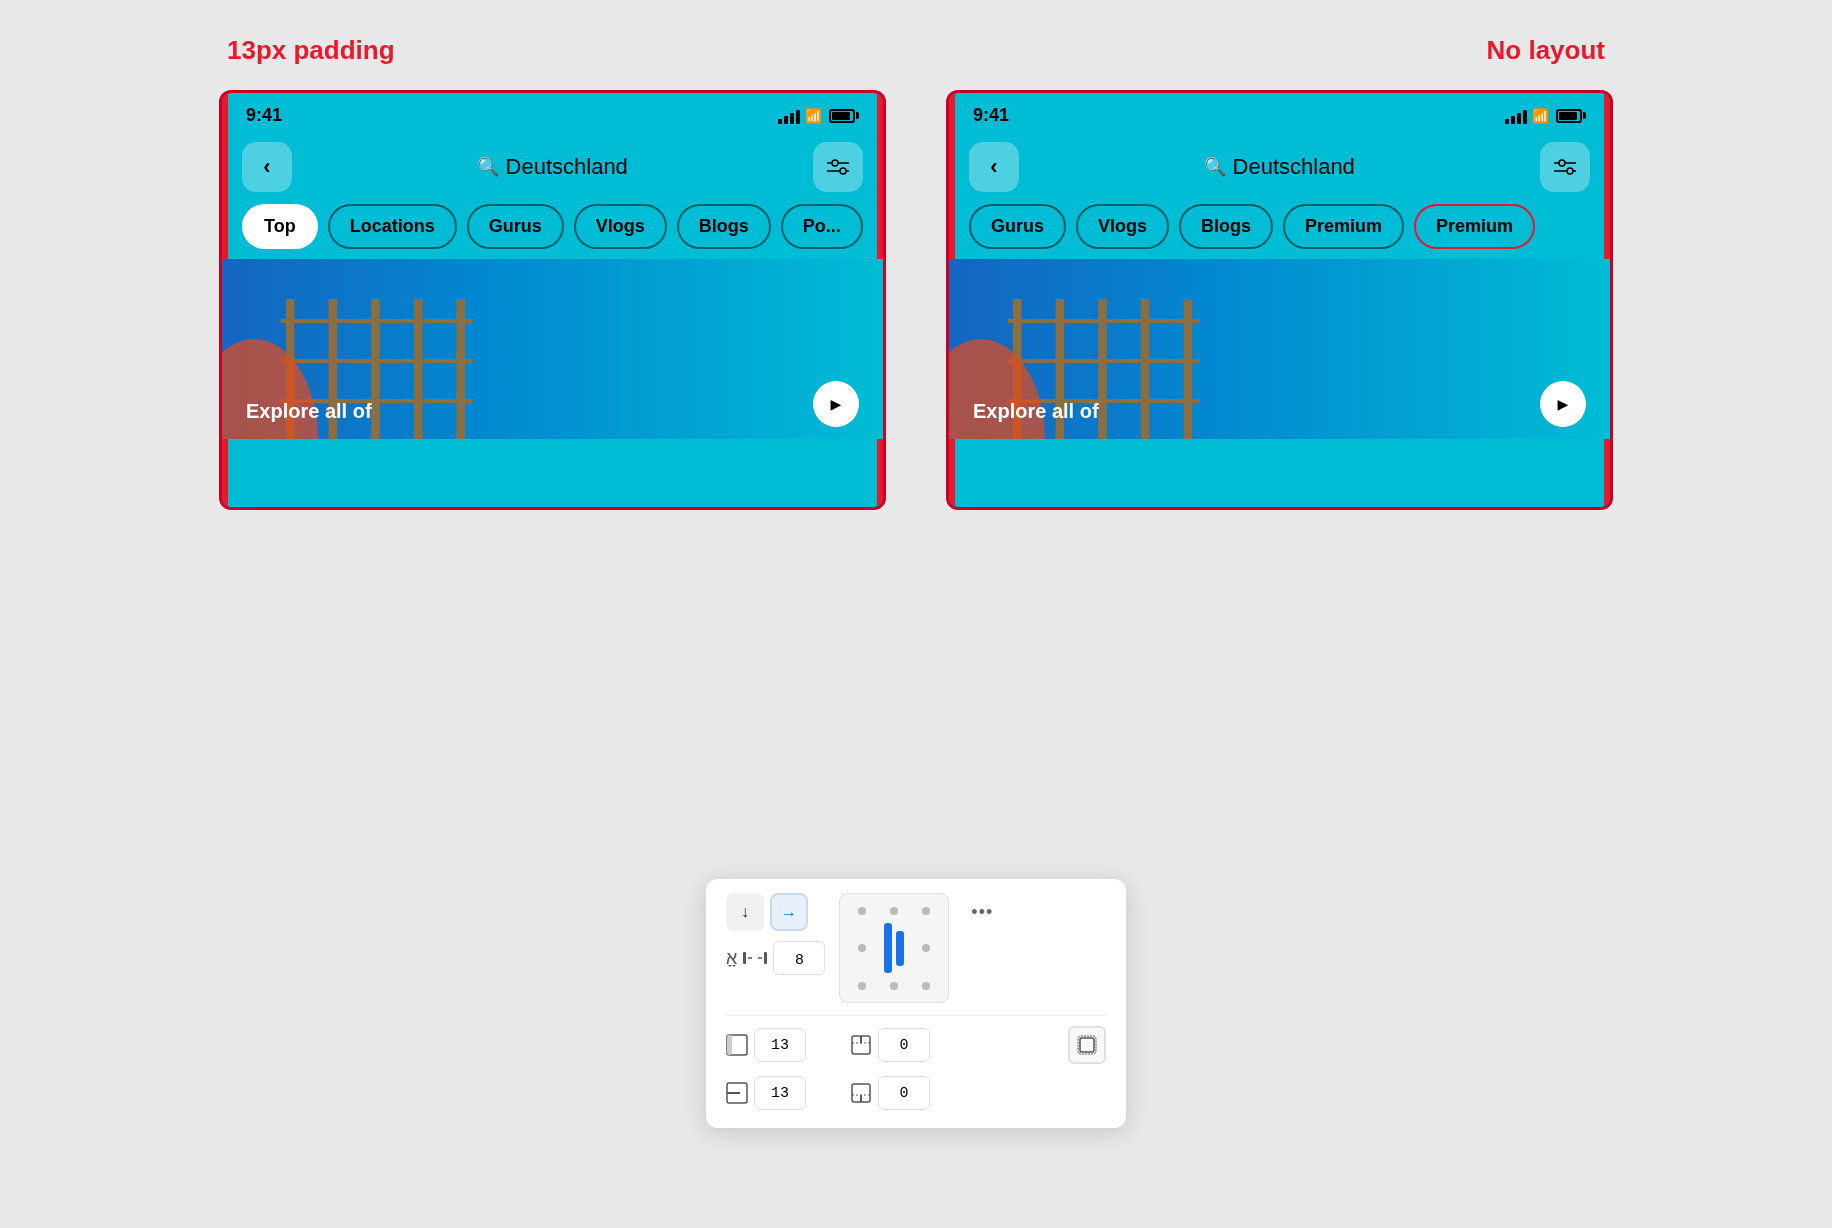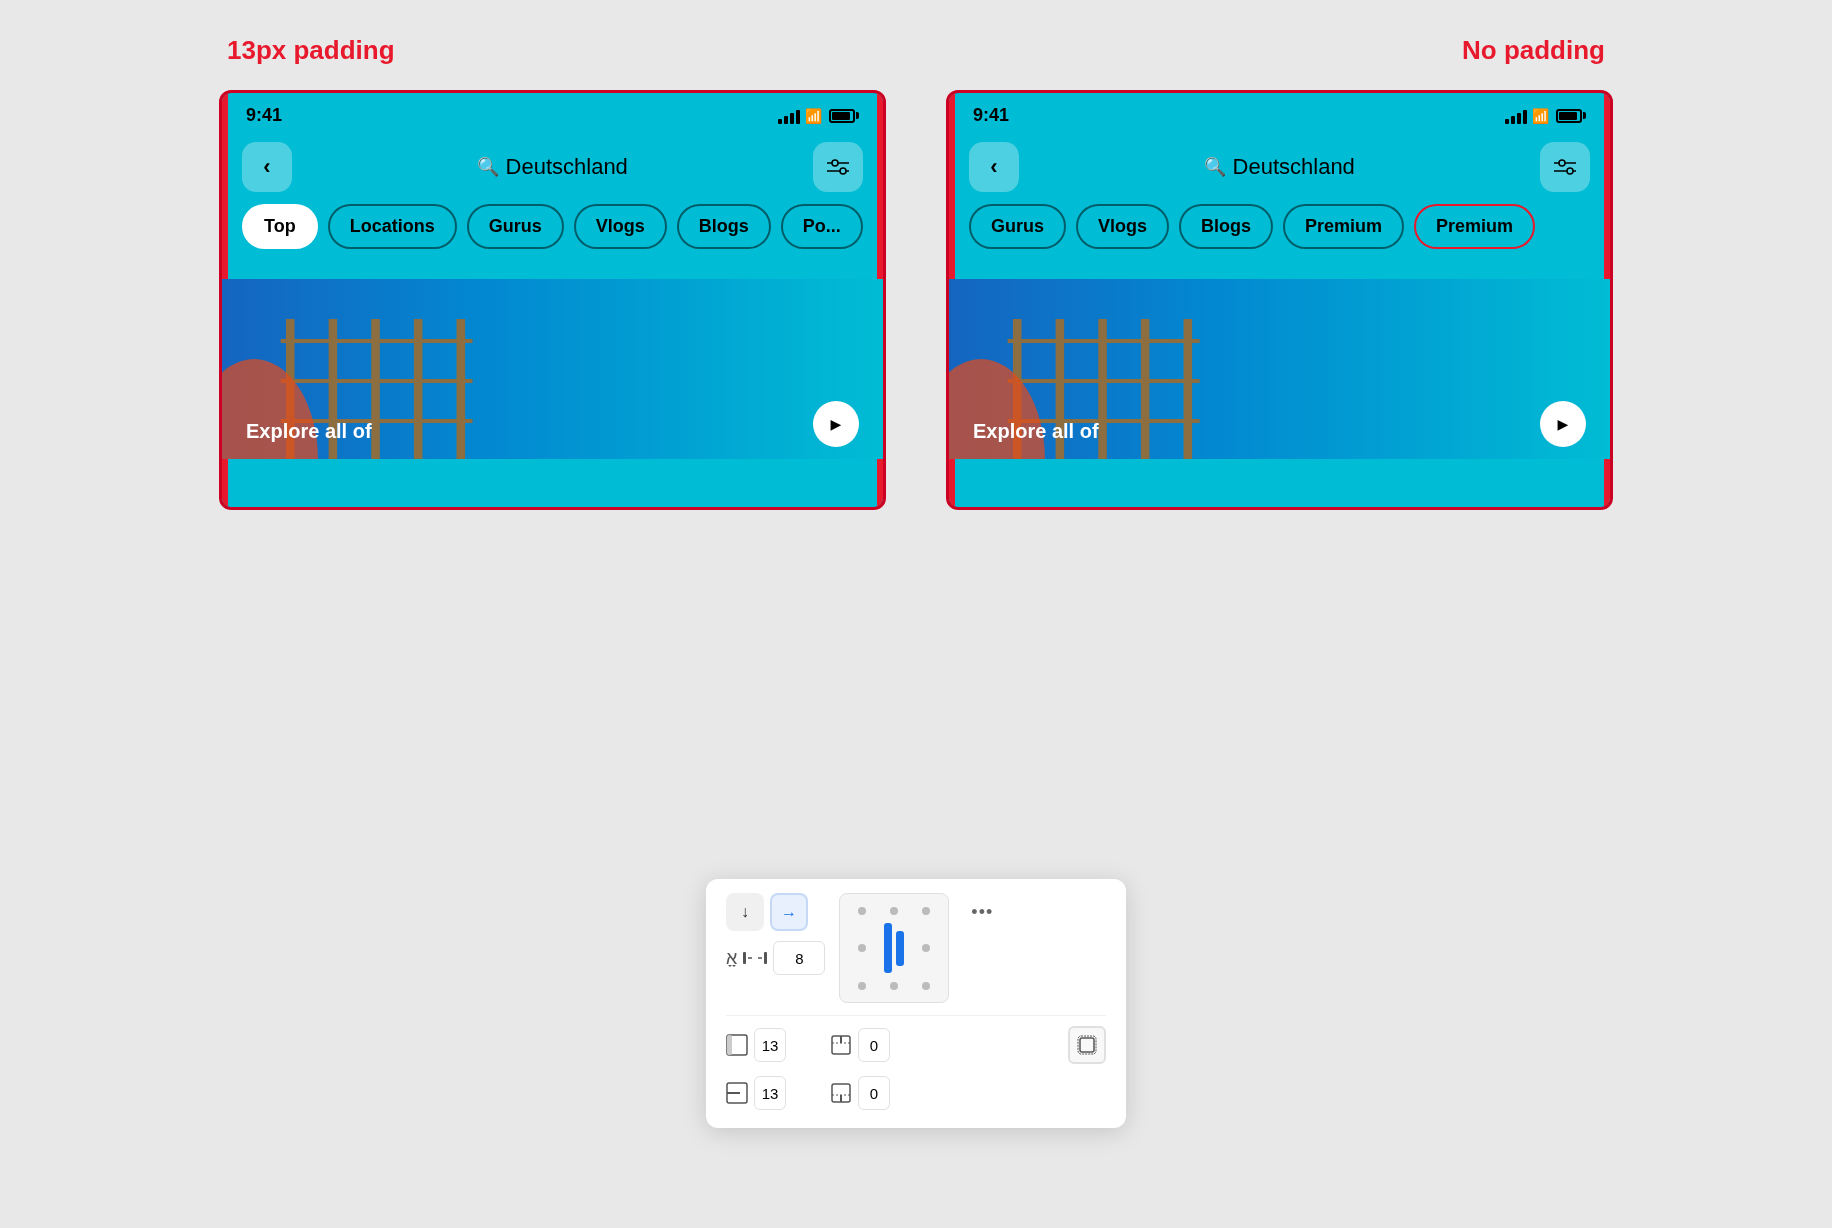--- a/index.html
+++ b/index.html
@@ -110,21 +110,21 @@
       font-size: 18px;
       color: #000;
       cursor: pointer;
     }
 
     
     .filter-tabs {
       display: flex;
       align-items: center;
       gap: 10px;
-      padding: 0 20px 30px;
+      padding: 0 20px 10px;
       overflow: hidden;
     }
     .tab-item {
       padding: 10px 20px;
       border-radius: 50px;
       border: 2px solid rgba(0,0,0,0.5);
       font-size: 18px;
       font-weight: 700;
       white-space: nowrap;
       cursor: pointer;
@@ -326,29 +326,30 @@
       outline: none;
     }
 
     
     .padding-group {
       display: flex;
       align-items: center;
       gap: 6px;
     }
     .padding-input {
-      width: 32px;
+      width: 52px;
       height: 34px;
       border: 1px solid #e0e0e0;
       border-radius: 6px;
       text-align: center;
       font-size: 15px;
       color: #000;
       background: #fff;
       outline: none;
+      font-family: Liberation Mono, monospace;
     }
 
     .clip-btn {
       width: 38px;
       height: 38px;
       border: 2px solid #e0e0e0;
       border-radius: 6px;
       display: flex;
       align-items: center;
       justify-content: center;
@@ -495,21 +496,21 @@
 
           <ellipse cx="30" cy="180" rx="60" ry="100" fill="#e64a19" opacity="0.7"></ellipse>
         </svg>
         <span class="explore-text">Explore all of</span>
         <div class="play-btn">▶</div>
       </div>
     </div>
   </div>
 
   <div class="phone-wrapper" style="margin-top: 0; margin-left: 40px;">
-    <span class="phone-label" style="left: auto; right: 8px;">No padding</span>
+    <span class="phone-label" style="left: auto; right: 8px;">No layout</span>
 
     <div class="phone-frame">
 
       <div class="border-left"></div>
 
       <div class="border-right"></div>
 
       <div class="status-bar">
         <span class="status-time">9:41</span>
         <div class="status-icons">

